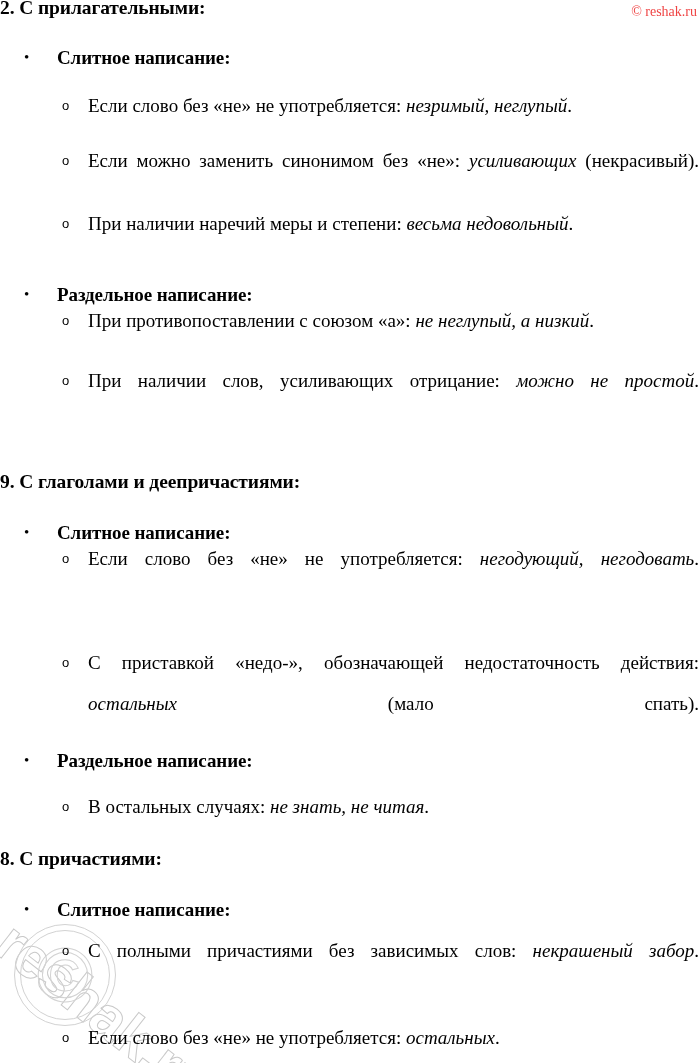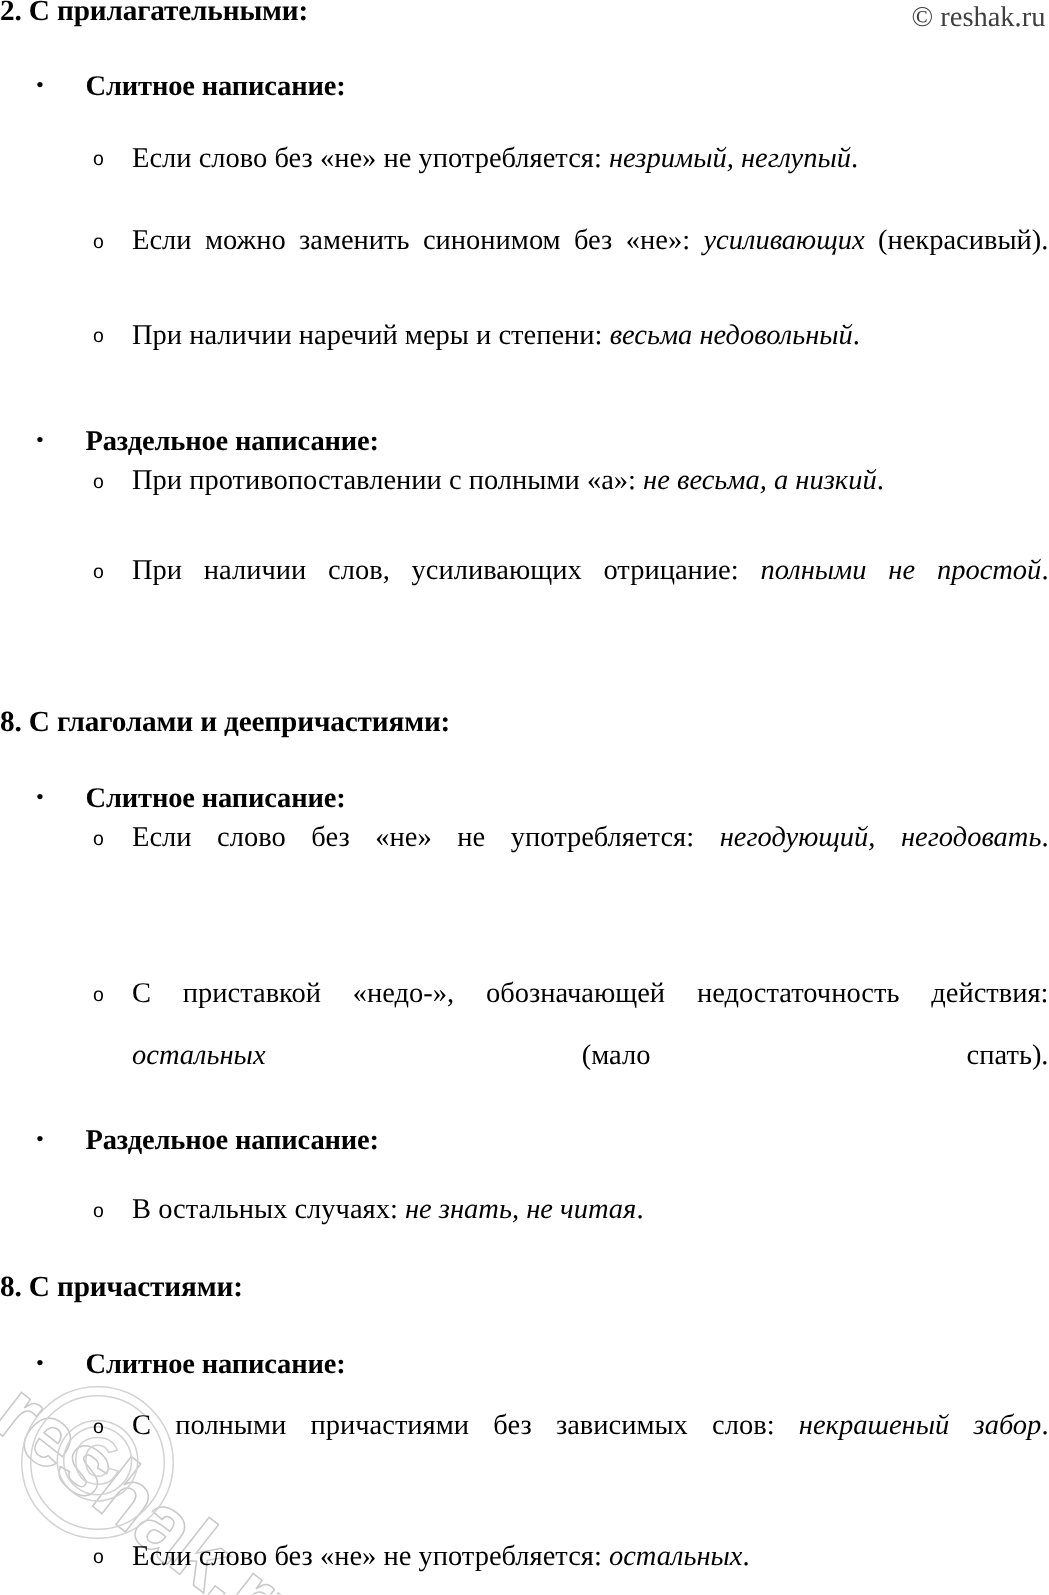--- a/index.html
+++ b/index.html
@@ -32,23 +32,23 @@
     padding-top: 0;
   }
 
   
   .site-mark {
     position: absolute;
     top: 1px;
     right: 2px;
     z-index: 4;
     font-family: "Liberation Serif", "DejaVu Serif", serif;
-    font-size: 19px;
+    font-size: 14px;
     line-height: 21px;
-    color: #404040;
+    color: #ef4444;
     white-space: nowrap;
   }
 
   
   .section-heading {
     font-weight: bold;
     font-size: 19.5px;
     line-height: 22px;
     letter-spacing: -0.1px;
     margin: 0 0 0 0;
@@ -207,29 +207,29 @@
       <span class="marker">o</span>
       <span class="body nowrapline"><span>При наличии наречий меры и степени: </span><i>весьма недовольный</i><span>.</span></span>
     </div>
 
     <div class="b1" style="top: 283px;">
       <span class="marker">•</span><span>Раздельное написание:</span>
     </div>
 
     <div class="b2" style="top: 300px;">
       <span class="marker">o</span>
-      <span class="body nowrapline"><span>При противопоставлении с полными «а»: </span><i>не весьма, а низкий</i><span>.</span></span>
+      <span class="body nowrapline"><span>При противопоставлении с союзом «а»: </span><i>не неглупый, а низкий</i><span>.</span></span>
     </div>
 
     <div class="b2 justify" style="top: 360px; width: 637px;">
       <span class="marker">o</span>
-      <span class="body"><span>При наличии слов, усиливающих отрицание: </span><i>полными не простой</i><span>.</span></span>
-    </div>
-
-    <div class="section-heading sh-3">8. С глаголами и деепричастиями:</div>
+      <span class="body"><span>При наличии слов, усиливающих отрицание: </span><i>можно не простой</i><span>.</span></span>
+    </div>
+
+    <div class="section-heading sh-3">9. С глаголами и деепричастиями:</div>
 
     <div class="b1" style="top: 521px;">
       <span class="marker">•</span><span>Слитное написание:</span>
     </div>
 
     <div class="b2 justify" style="top: 538px; width: 637px;">
       <span class="marker">o</span>
       <span class="body"><span>Если слово без «не» не употребляется: </span><i>негодующий, негодовать</i><span>.</span></span>
     </div>
 

